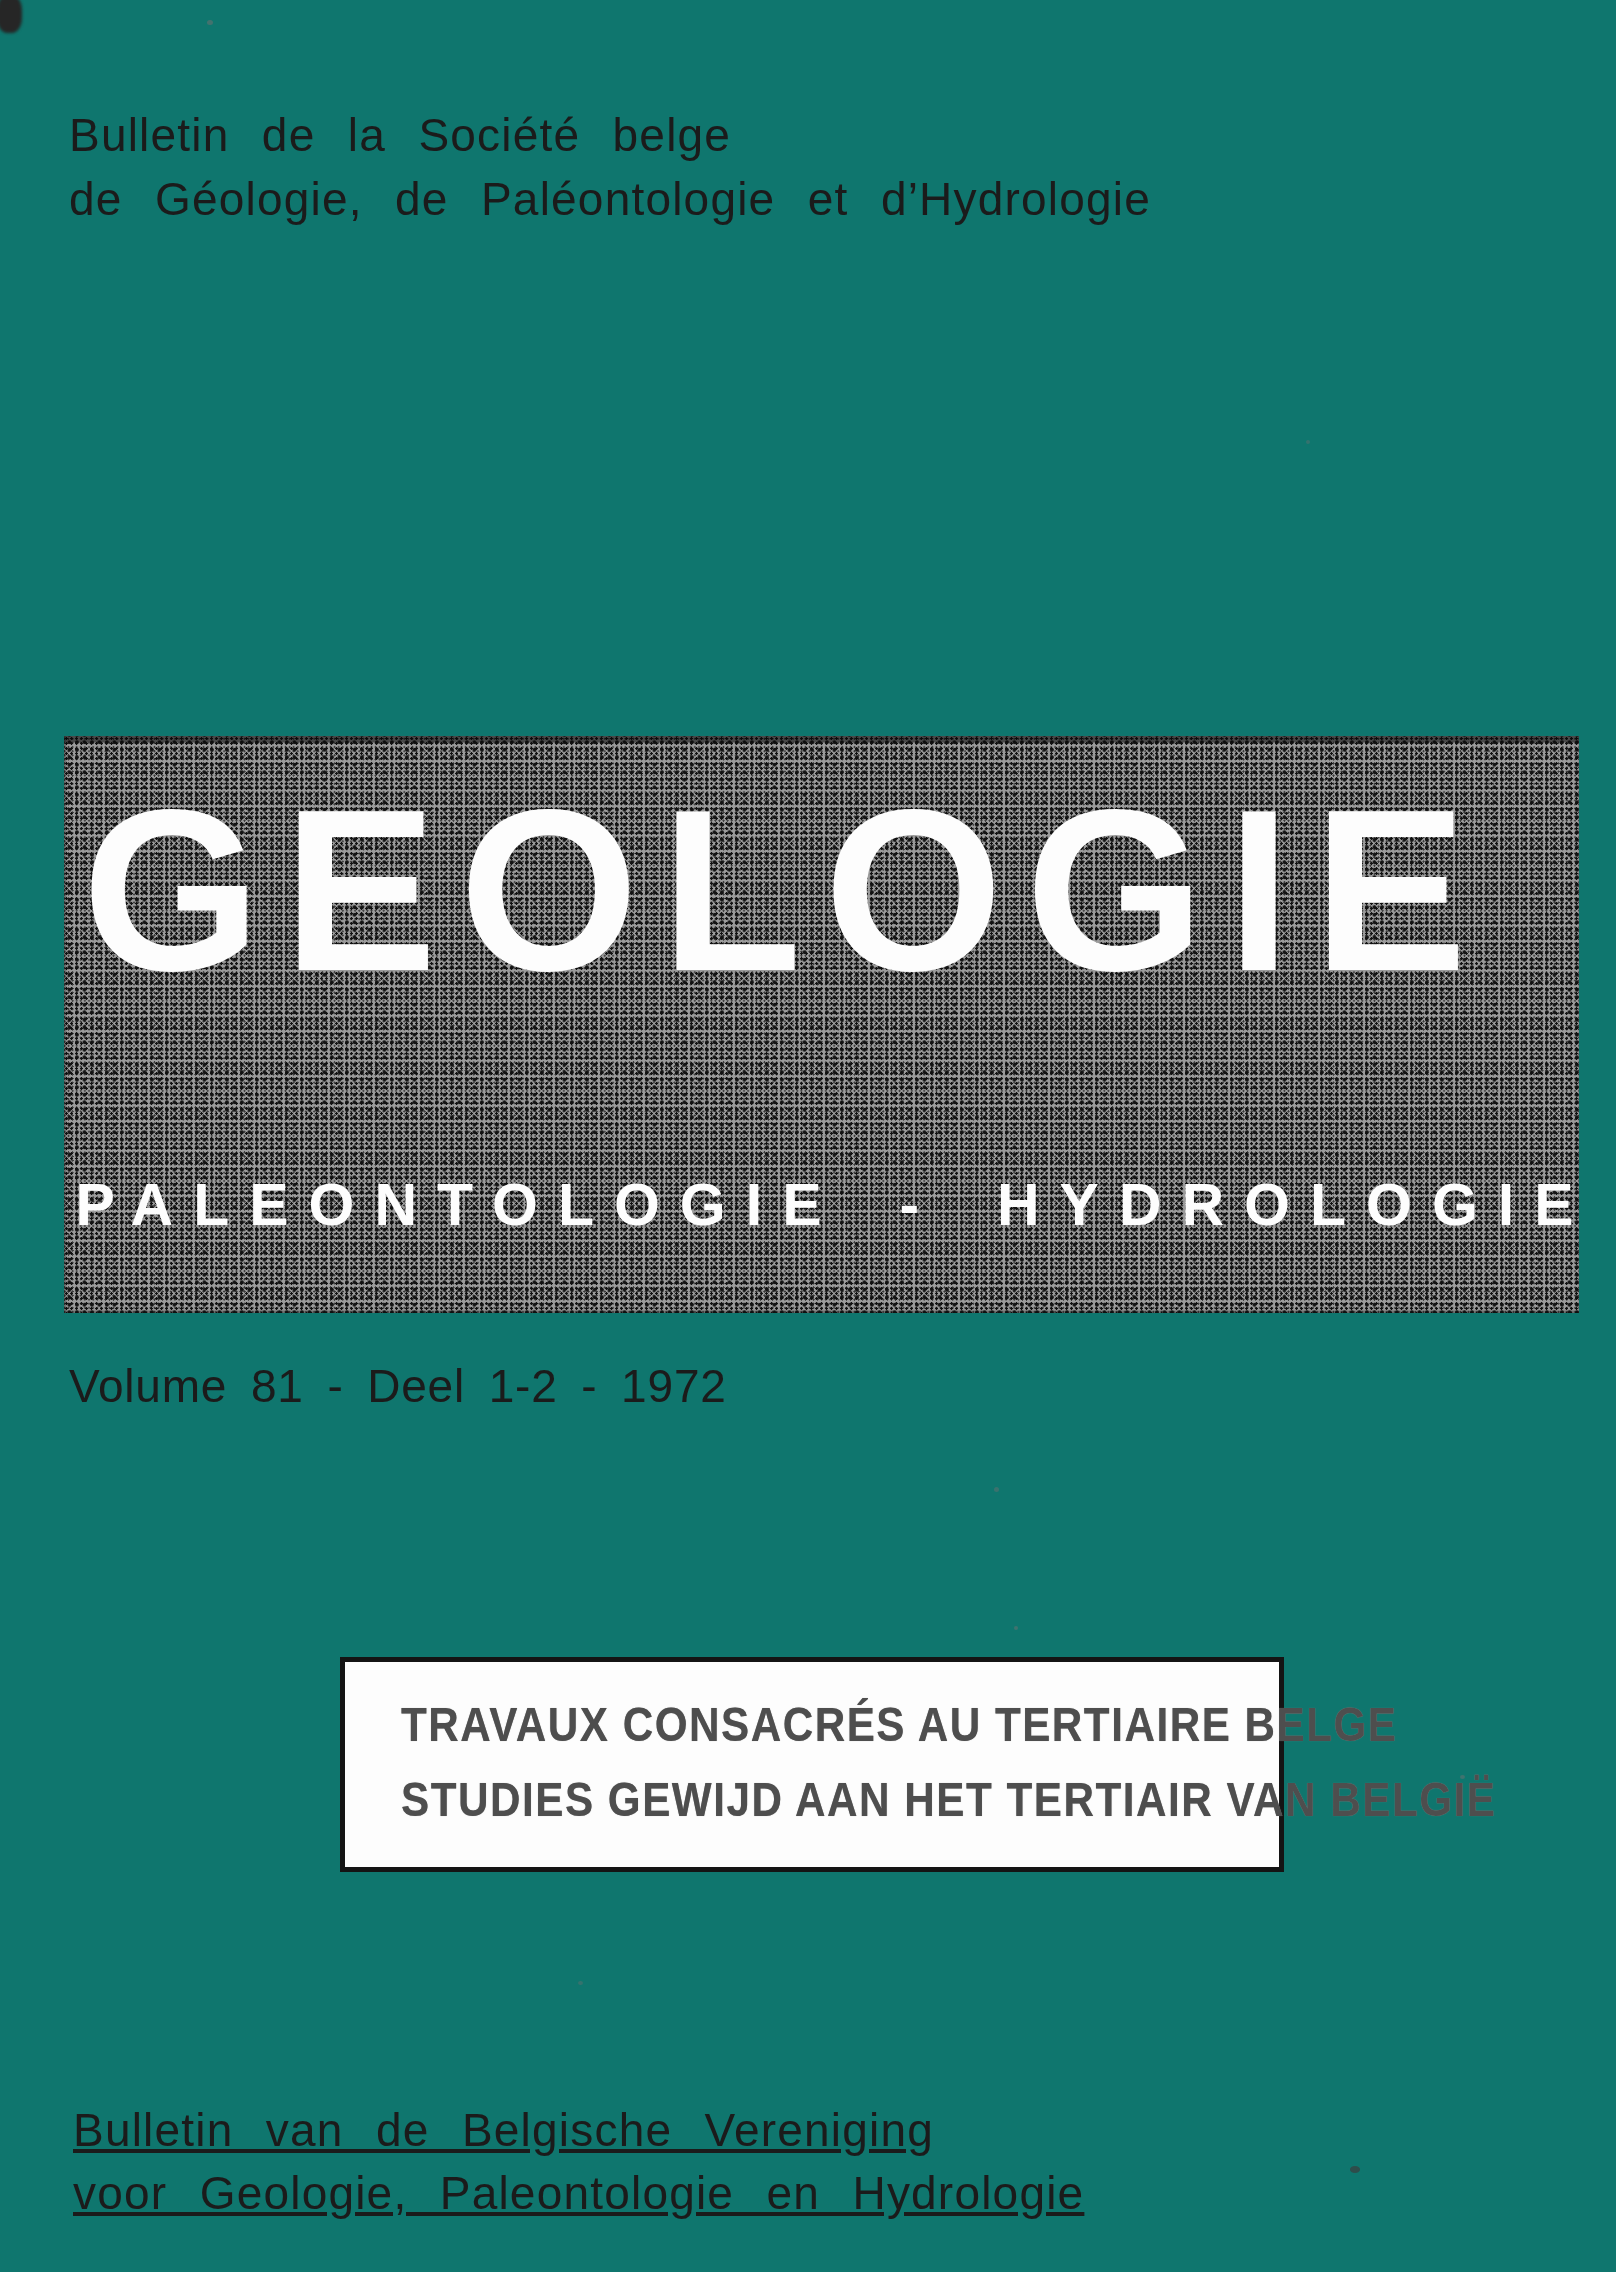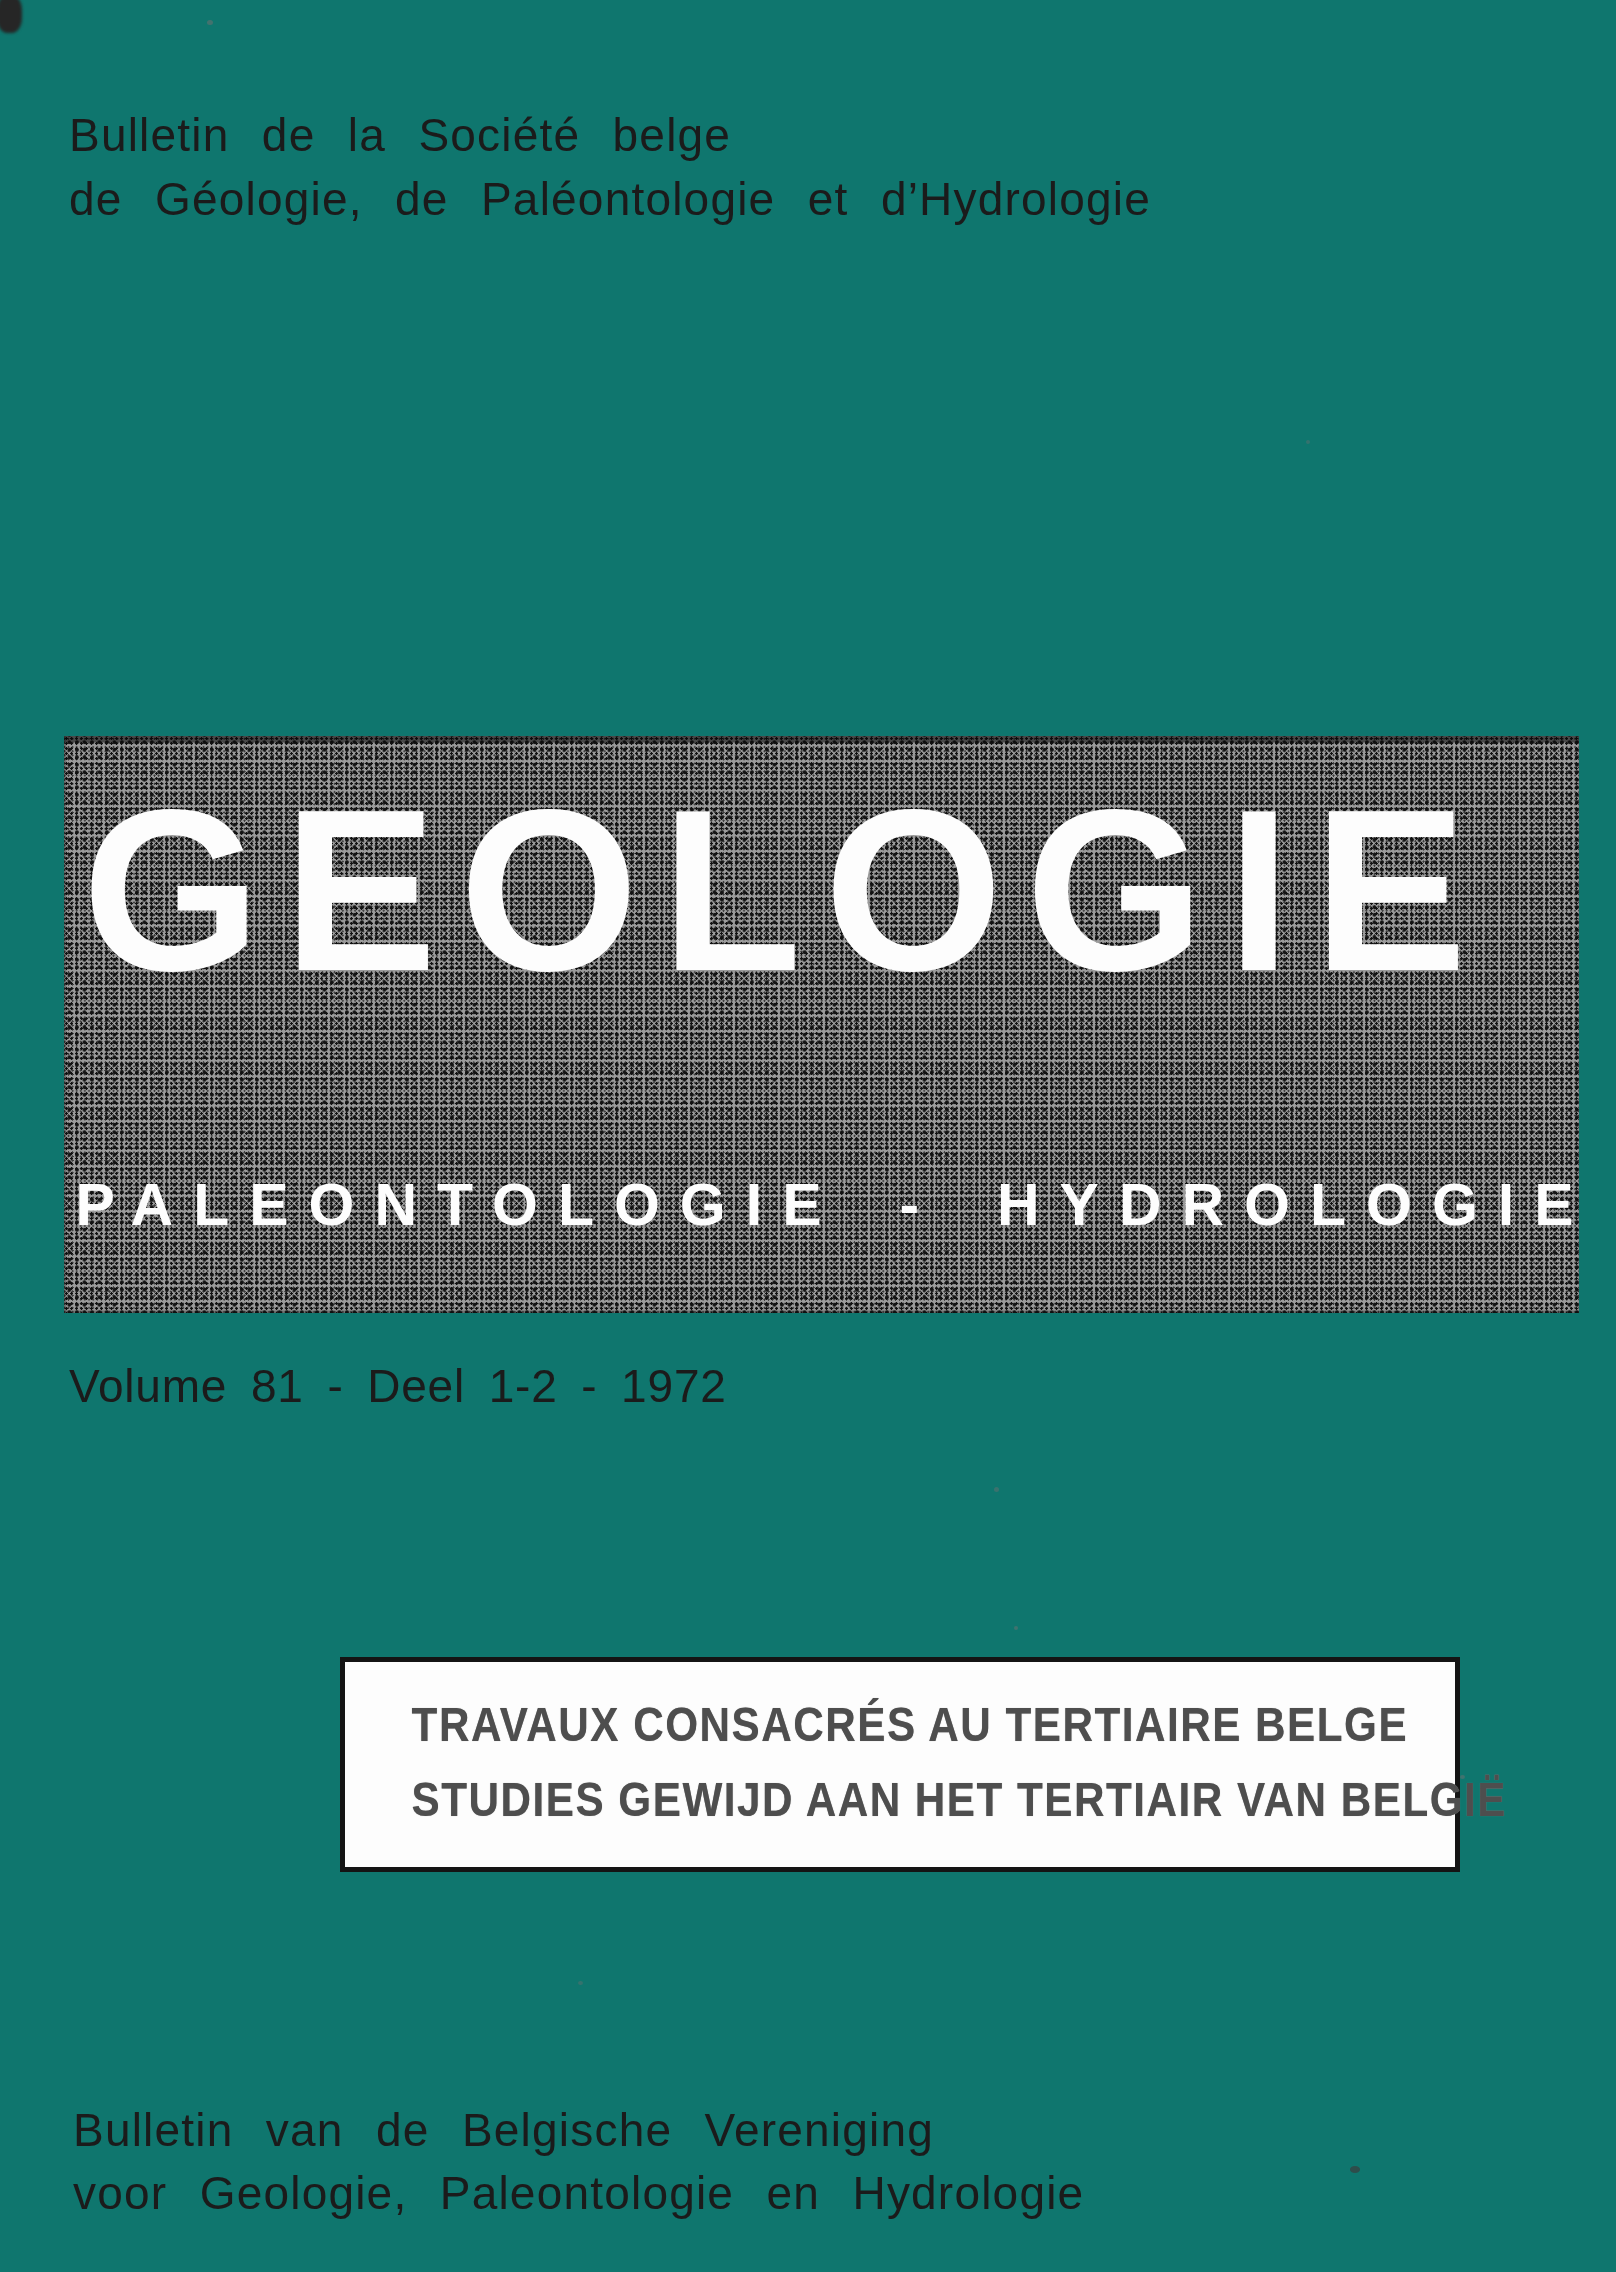--- a/index.html
+++ b/index.html
@@ -25,21 +25,21 @@
     letter-spacing:0.8px;word-spacing:0.22em;
   }
   .volume{
     position:absolute;left:69px;top:1354px;
     font-size:46px;line-height:64px;
     letter-spacing:0.8px;word-spacing:0.22em;
   }
   .footer{
     position:absolute;left:73px;top:2099px;
     font-size:46px;line-height:63px;
-    letter-spacing:1.2px;word-spacing:0.40em;
+    letter-spacing:1.2px;word-spacing:0.40em;text-decoration:underline;
   }
 
   
   .banner{
     position:absolute;left:64px;top:736px;width:1515px;height:577px;
     background-color:#9b9b9b;
     background-image:
       radial-gradient(circle, #111111 34%, transparent 41%),
       radial-gradient(circle, #151515 32%, transparent 40%),
       radial-gradient(circle, #3a3a3a 30%, transparent 38%);
@@ -56,21 +56,21 @@
   }
   .banner-subtitle{
     position:absolute;left:11.6px;top:440px;
     font-size:59px;line-height:1;font-weight:700;
     letter-spacing:20px;word-spacing:21.5px;
     color:#fdfdfd;white-space:nowrap;
   }
 
   
   .notice-box{
-    position:absolute;left:340px;top:1657px;width:1120px;height:215px;
+    position:absolute;left:340px;top:1657px;width:944px;height:215px;
     border:5px solid #141414;box-sizing:border-box;
     background:#fdfdfd;
   }
   .notice-line{
     position:absolute;left:0;width:100%;
     text-align:center;white-space:nowrap;
     font-size:48px;line-height:1;font-weight:700;
     color:#4e4e4e;letter-spacing:1.7px;
     transform:scaleX(.88);transform-origin:50% 50%;
     text-shadow:0 0 0.8px #8a8a8a;

